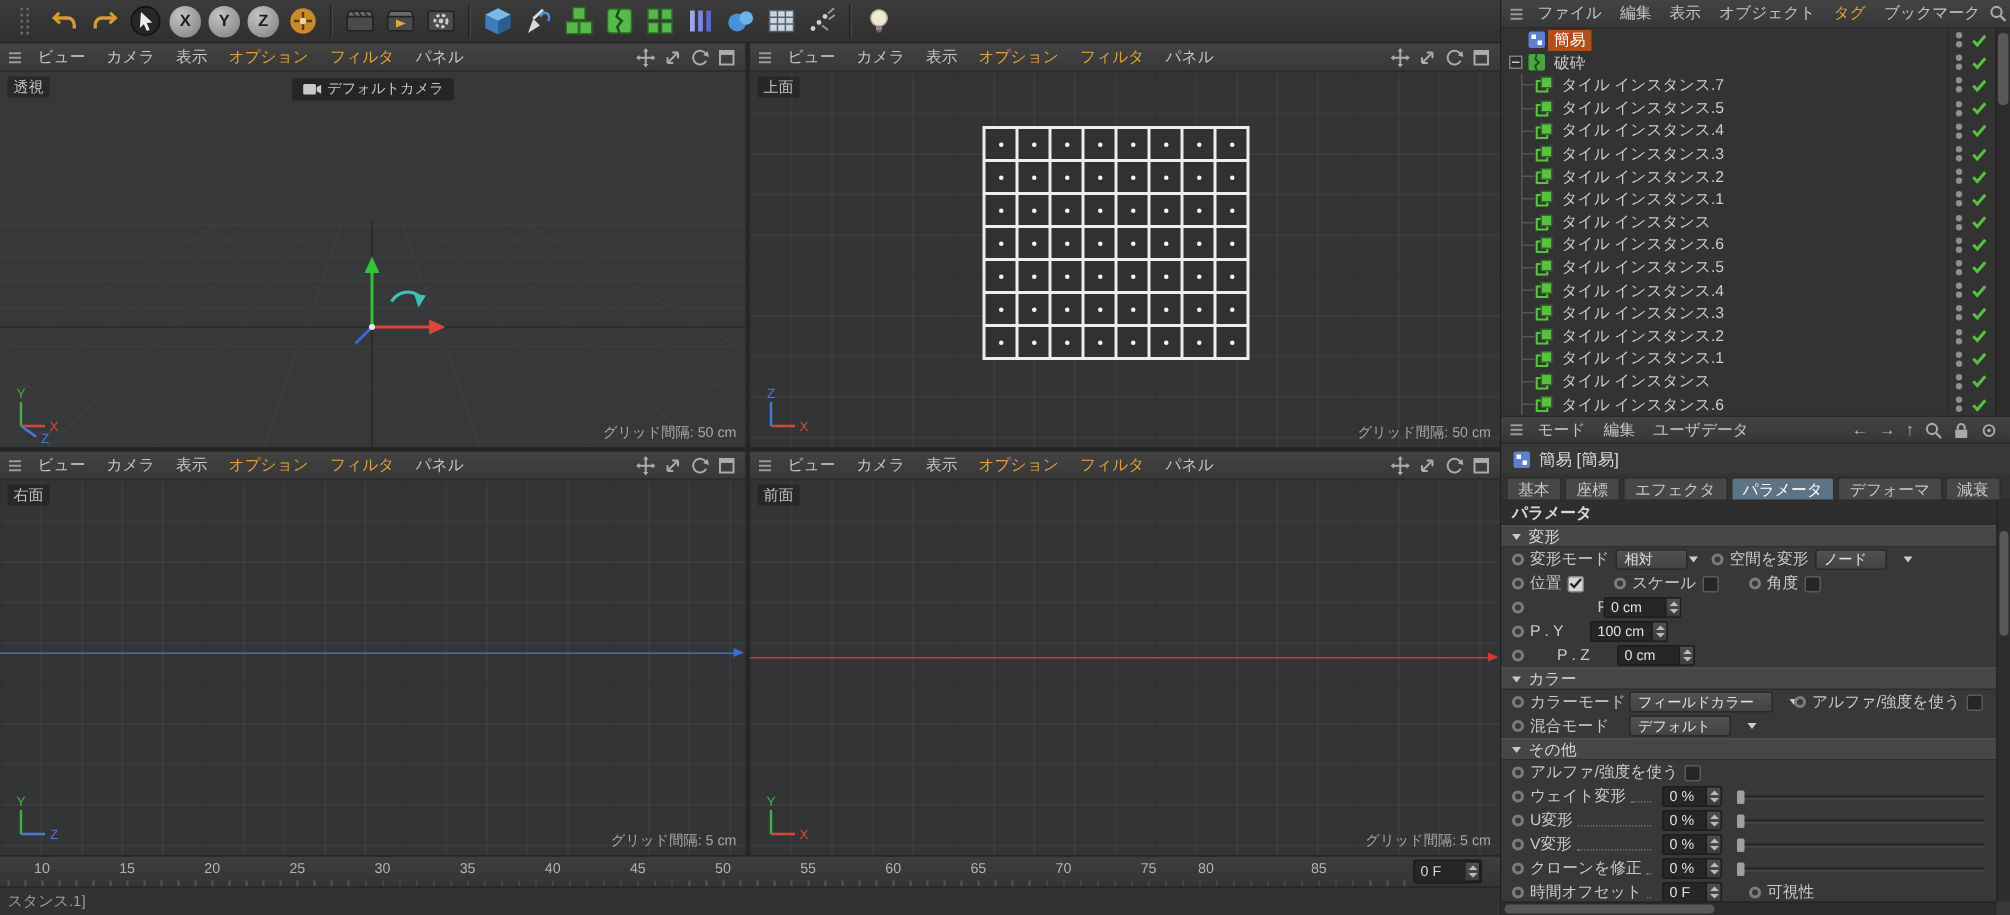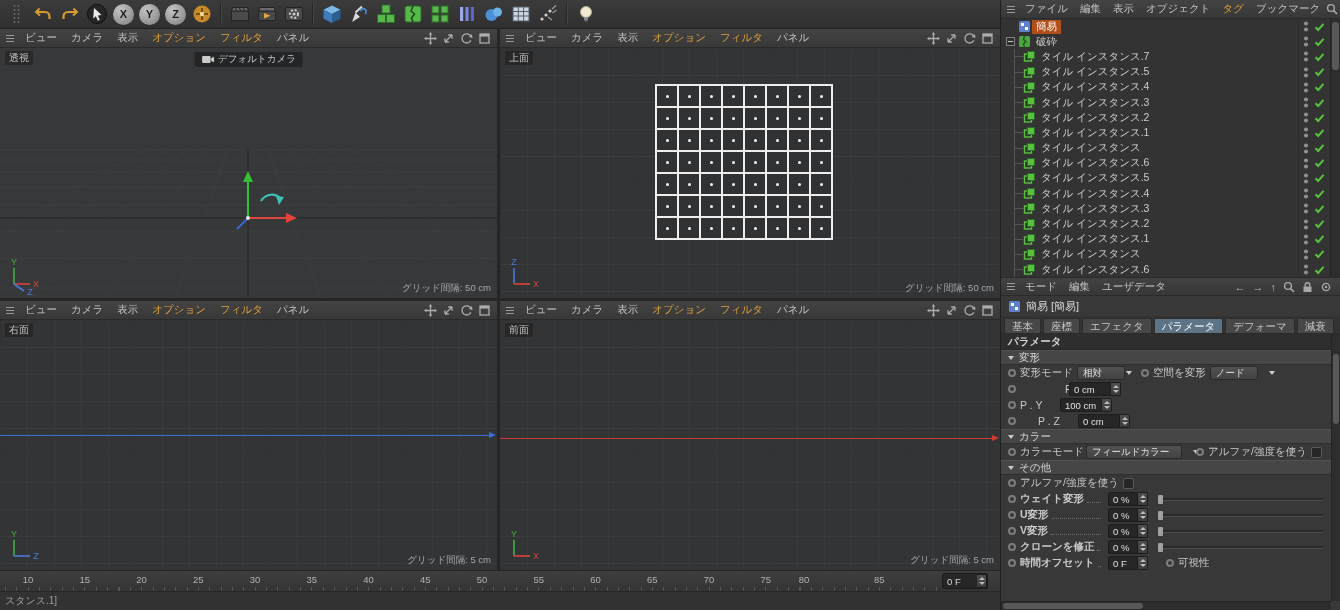--- a/index.html
+++ b/index.html
@@ -79,21 +79,21 @@
 .tabs{height:18px;display:flex;gap:2px;padding:2px 3px 0;background:#333;border-bottom:1px solid #2a2a2a;}
 .tab{padding:1px 7px 0;font-size:10.5px;color:#c6c6c6;background:#474747;border-radius:2px 2px 0 0;border:1px solid #2c2c2c;border-bottom:none;white-space:nowrap;}
 .tab.active{background:#5d7486;color:#fff;}
 .section{height:16px;background:#2e2e2e;border-bottom:1px solid #262626;font-size:10.5px;font-weight:bold;color:#d8d8d8;display:flex;align-items:center;padding-left:7px;}
 #attr-groups{margin-right:9px;}
 .ghdr{height:15px;background:#464646;border-top:1px solid #515151;border-bottom:1px solid #2e2e2e;display:flex;align-items:center;gap:5px;padding-left:7px;font-size:10.5px;color:#d6d6d6;}
 .tri{width:0;height:0;border-left:3.5px solid transparent;border-right:3.5px solid transparent;border-top:4.5px solid #c9c9c9;}
 .arow{height:16px;display:flex;align-items:center;gap:4px;padding-left:7px;font-size:10.5px;color:#c9c9c9;}
 .rec{width:8px;height:8px;border:2px solid #7c7c7c;border-radius:50%;flex:0 0 auto;}
 .albl{white-space:nowrap;}
-.lblwrap{display:flex;align-items:center;flex:0 0 auto;font-weight:bold;}
+.lblwrap{display:flex;align-items:center;flex:0 0 auto;}
 .dotfill{flex:1;border-bottom:1px dotted #6e6e6e;height:8px;margin:0 3px;}
 .numfield{display:flex;align-items:stretch;height:14px;flex:0 0 auto;}
 .nf-val{background:#262626;border:1px solid #1d1d1d;border-radius:2px 0 0 2px;font-size:9.5px;color:#e0e0e0;display:flex;align-items:center;padding:0 4px;white-space:nowrap;}
 .nf-spin{width:10px;background:linear-gradient(#4e4e4e,#3c3c3c);border:1px solid #1d1d1d;border-left:none;border-radius:0 2px 2px 0;display:flex;flex-direction:column;align-items:center;justify-content:center;gap:2px;}
 .ua{width:0;height:0;border-left:3px solid transparent;border-right:3px solid transparent;border-bottom:3.5px solid #bbb;}
 .da{width:0;height:0;border-left:3px solid transparent;border-right:3px solid transparent;border-top:3.5px solid #bbb;}
 .dd{height:14px;background:linear-gradient(#525252,#424242);border:1px solid #2a2a2a;border-radius:2px;display:flex;align-items:center;padding:0 5px;gap:24px;flex:0 0 auto;text-align:right;}
 .ddt{font-size:9.5px;color:#e2e2e2;flex:1;white-space:nowrap;}
 .dda{width:0;height:0;border-left:3.5px solid transparent;border-right:3.5px solid transparent;border-top:4px solid #ccc;}
 .cb{width:11px;height:11px;background:#262626;border:1px solid #5a5a5a;border-radius:2px;flex:0 0 auto;display:flex;align-items:center;justify-content:center;}
@@ -1105,20 +1105,37 @@
             <span class="spacer" style="width: 8px;"></span>
             <span class="rec"></span>
             <span class="albl">空間を変形</span>
             <span class="dd" style="width: 48.5px;">
               <span class="ddt">ノード</span>
               <span class="dda"></span>
             </span>
           </div>
           <div class="arow">
             <span class="rec"></span>
+            <span class="albl">位置</span>
+            <span class="cb on">
+              <svg width="9" height="8" viewBox="0 0 9 8">
+                <path d="M1 4 L3.4 6.4 L8 1" fill="none" stroke="#222" stroke-width="1.6"></path>
+              </svg>
+            </span>
+            <span class="spacer" style="width: 12px;"></span>
+            <span class="rec"></span>
+            <span class="albl">スケール</span>
+            <span class="cb"></span>
+            <span class="spacer" style="width: 12px;"></span>
+            <span class="rec"></span>
+            <span class="albl">角度</span>
+            <span class="cb"></span>
+          </div>
+          <div class="arow">
+            <span class="rec"></span>
             <span class="albl" style="width: 36px; padding-left: 45px;">P . X</span>
             <span class="numfield">
               <span class="nf-val" style="min-width: 42px;">0 cm</span>
               <span class="nf-spin">
                 <span class="ua"></span>
                 <span class="da"></span>
               </span>
             </span>
           </div>
           <div class="arow">
@@ -1152,20 +1169,28 @@
             <span class="albl" style="width: 62px;">カラーモード</span>
             <span class="dd" style="width: 96px;">
               <span class="ddt">フィールドカラー</span>
               <span class="dda"></span>
             </span>
             <span class="spacer" style="width: 6px;"></span>
             <span class="rec"></span>
             <span class="albl">アルファ/強度を使う</span>
             <span class="cb"></span>
           </div>
+          <div class="arow">
+            <span class="rec"></span>
+            <span class="albl" style="width: 62px;">混合モード</span>
+            <span class="dd" style="width: 67.5px;">
+              <span class="ddt">デフォルト</span>
+              <span class="dda"></span>
+            </span>
+          </div>
           <div class="ghdr">
             <span class="tri"></span>
             <span>その他</span>
           </div>
           <div class="arow">
             <span class="rec"></span>
             <span class="albl">アルファ/強度を使う</span>
             <span class="cb"></span>
           </div>
           <div class="arow">

